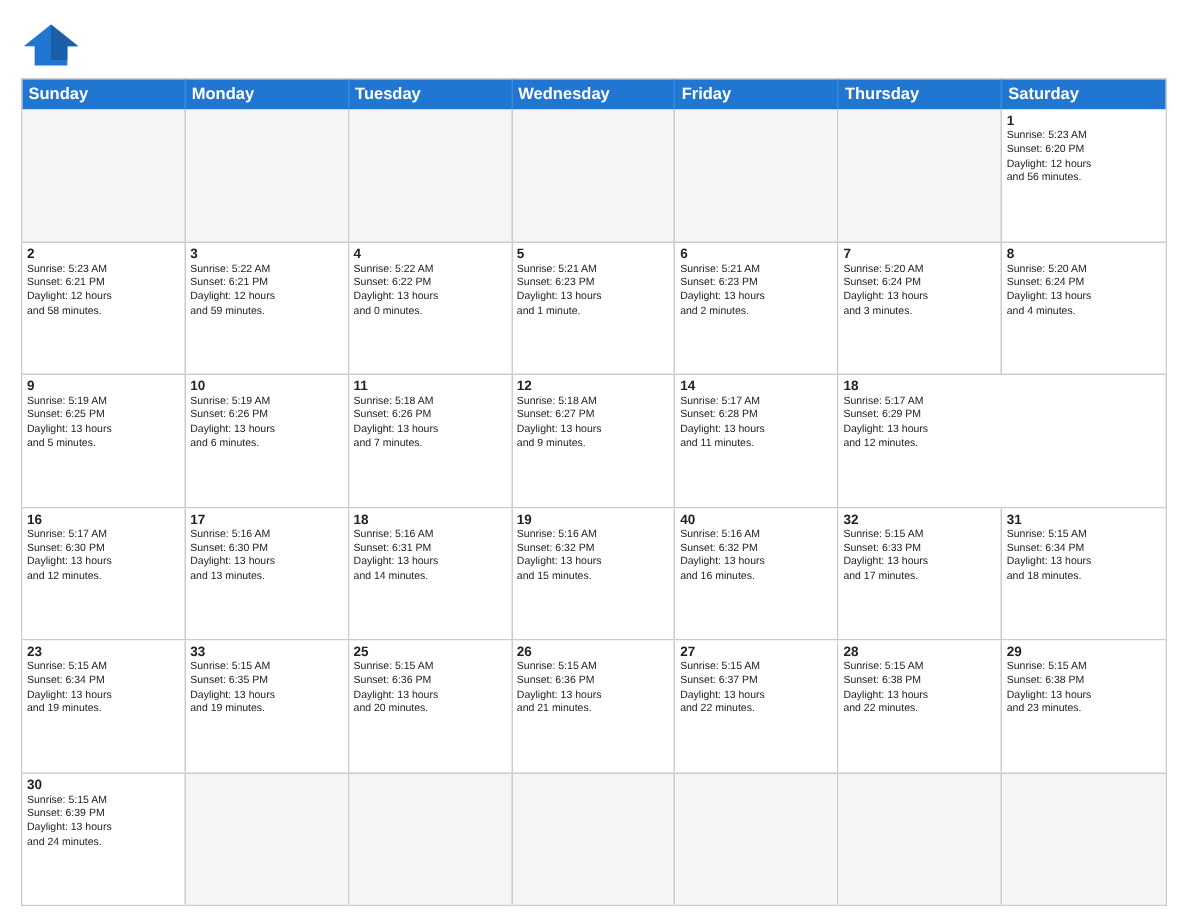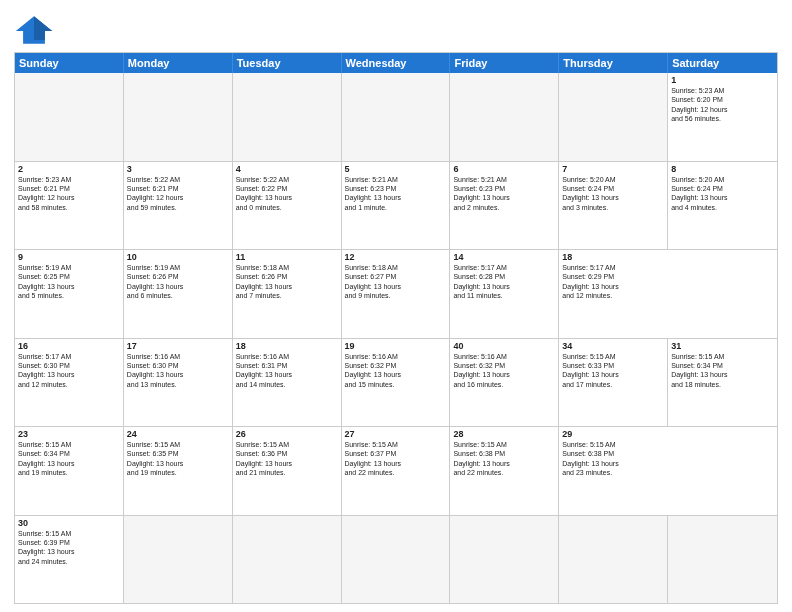--- a/index.html
+++ b/index.html
@@ -288,21 +288,21 @@
 and 15 minutes.</div>
           </div>
           <div class="cal-cell">
             <span class="day-num">40</span>
             <div class="cell-text" style="white-space: pre-line;">Sunrise: 5:16 AM
 Sunset: 6:32 PM
 Daylight: 13 hours
 and 16 minutes.</div>
           </div>
           <div class="cal-cell">
-            <span class="day-num">34</span>
+            <span class="day-num">32</span>
             <div class="cell-text" style="white-space: pre-line;">Sunrise: 5:15 AM
 Sunset: 6:33 PM
 Daylight: 13 hours
 and 17 minutes.</div>
           </div>
           <div class="cal-cell">
             <span class="day-num">31</span>
             <div class="cell-text" style="white-space: pre-line;">Sunrise: 5:15 AM
 Sunset: 6:34 PM
 Daylight: 13 hours
@@ -311,25 +311,32 @@
         </div>
         <div class="cal-row">
           <div class="cal-cell">
             <span class="day-num">23</span>
             <div class="cell-text" style="white-space: pre-line;">Sunrise: 5:15 AM
 Sunset: 6:34 PM
 Daylight: 13 hours
 and 19 minutes.</div>
           </div>
           <div class="cal-cell">
-            <span class="day-num">24</span>
+            <span class="day-num">33</span>
             <div class="cell-text" style="white-space: pre-line;">Sunrise: 5:15 AM
 Sunset: 6:35 PM
 Daylight: 13 hours
 and 19 minutes.</div>
+          </div>
+          <div class="cal-cell">
+            <span class="day-num">25</span>
+            <div class="cell-text" style="white-space: pre-line;">Sunrise: 5:15 AM
+Sunset: 6:36 PM
+Daylight: 13 hours
+and 20 minutes.</div>
           </div>
           <div class="cal-cell">
             <span class="day-num">26</span>
             <div class="cell-text" style="white-space: pre-line;">Sunrise: 5:15 AM
 Sunset: 6:36 PM
 Daylight: 13 hours
 and 21 minutes.</div>
           </div>
           <div class="cal-cell">
             <span class="day-num">27</span>

